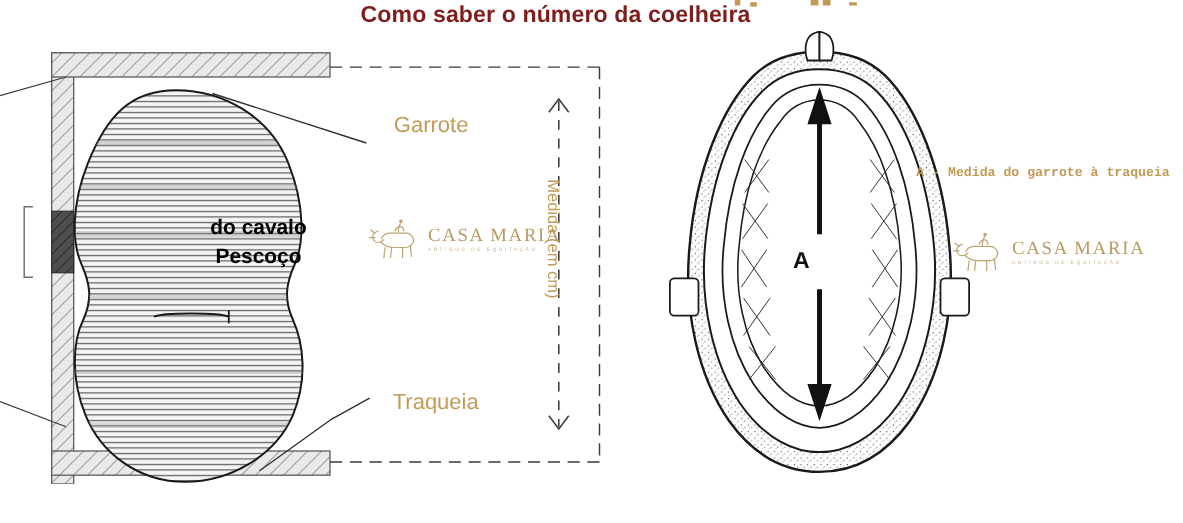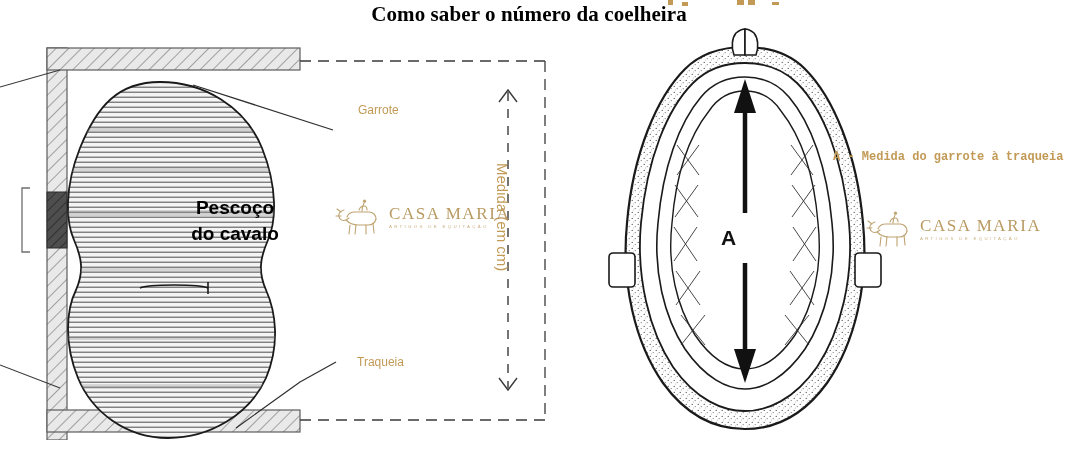--- a/index.html
+++ b/index.html
@@ -15,27 +15,26 @@
     font-family: "Liberation Sans", sans-serif;
   }
 
   
   #page-title {
     position: absolute;
     left: 0;
     top: 2px;
     width: 1010px;
     text-align: center;
-    font-family: Liberation Serif, serif;
+    font-family: Liberation Sans, sans-serif;
     font-size: 21px;
     font-weight: bold;
-    color: #000000;
+    color: #7f1d1d;
     letter-spacing: 0.1px;
     white-space: nowrap;
-    margin-left: 24px;
   }
 
   
   .clip-frag {
     position: absolute;
     top: 0;
     height: 5px;
     background: #c29a56;
   }
 
@@ -53,21 +52,21 @@
     top: 25px;
     width: 300px;
     height: 420px;
   }
 
   
   .gold-label {
     position: absolute;
     color: #c29a56;
     font-family: "Liberation Sans", sans-serif;
-    font-size: 12px;
+    font-size: 20px;
     white-space: nowrap;
   }
   #label-garrote { left: 358px; top: 103px; }
   #label-traqueia { left: 357px; top: 355px; text-align: center; }
 
   #label-medida {
     position: absolute;
     left: 511px;
     top: 163px;
     color: #c29a56;
@@ -224,22 +223,22 @@
   </g>
 
   <g stroke="#3a3a3a" stroke-width="1.4" fill="none">
     <line x1="508" y1="52" x2="508" y2="348" stroke-dasharray="9 8"></line>
     <polyline points="499,62 508,50 517,62"></polyline>
     <polyline points="499,338 508,350 517,338"></polyline>
   </g>
 </svg>
 
 <div id="neck-text">
+  <span>do cavalo</span>
   <span>Pescoço</span>
-  <span>do cavalo</span>
 </div>
 
 <div class="gold-label" id="label-garrote">Garrote</div>
 
 <div class="gold-label" id="label-traqueia">Traqueia</div>
 
 <div id="label-medida">Medida (em cm)</div>
 
 <svg id="right-diagram" viewBox="0 0 300 420">
   <defs>

